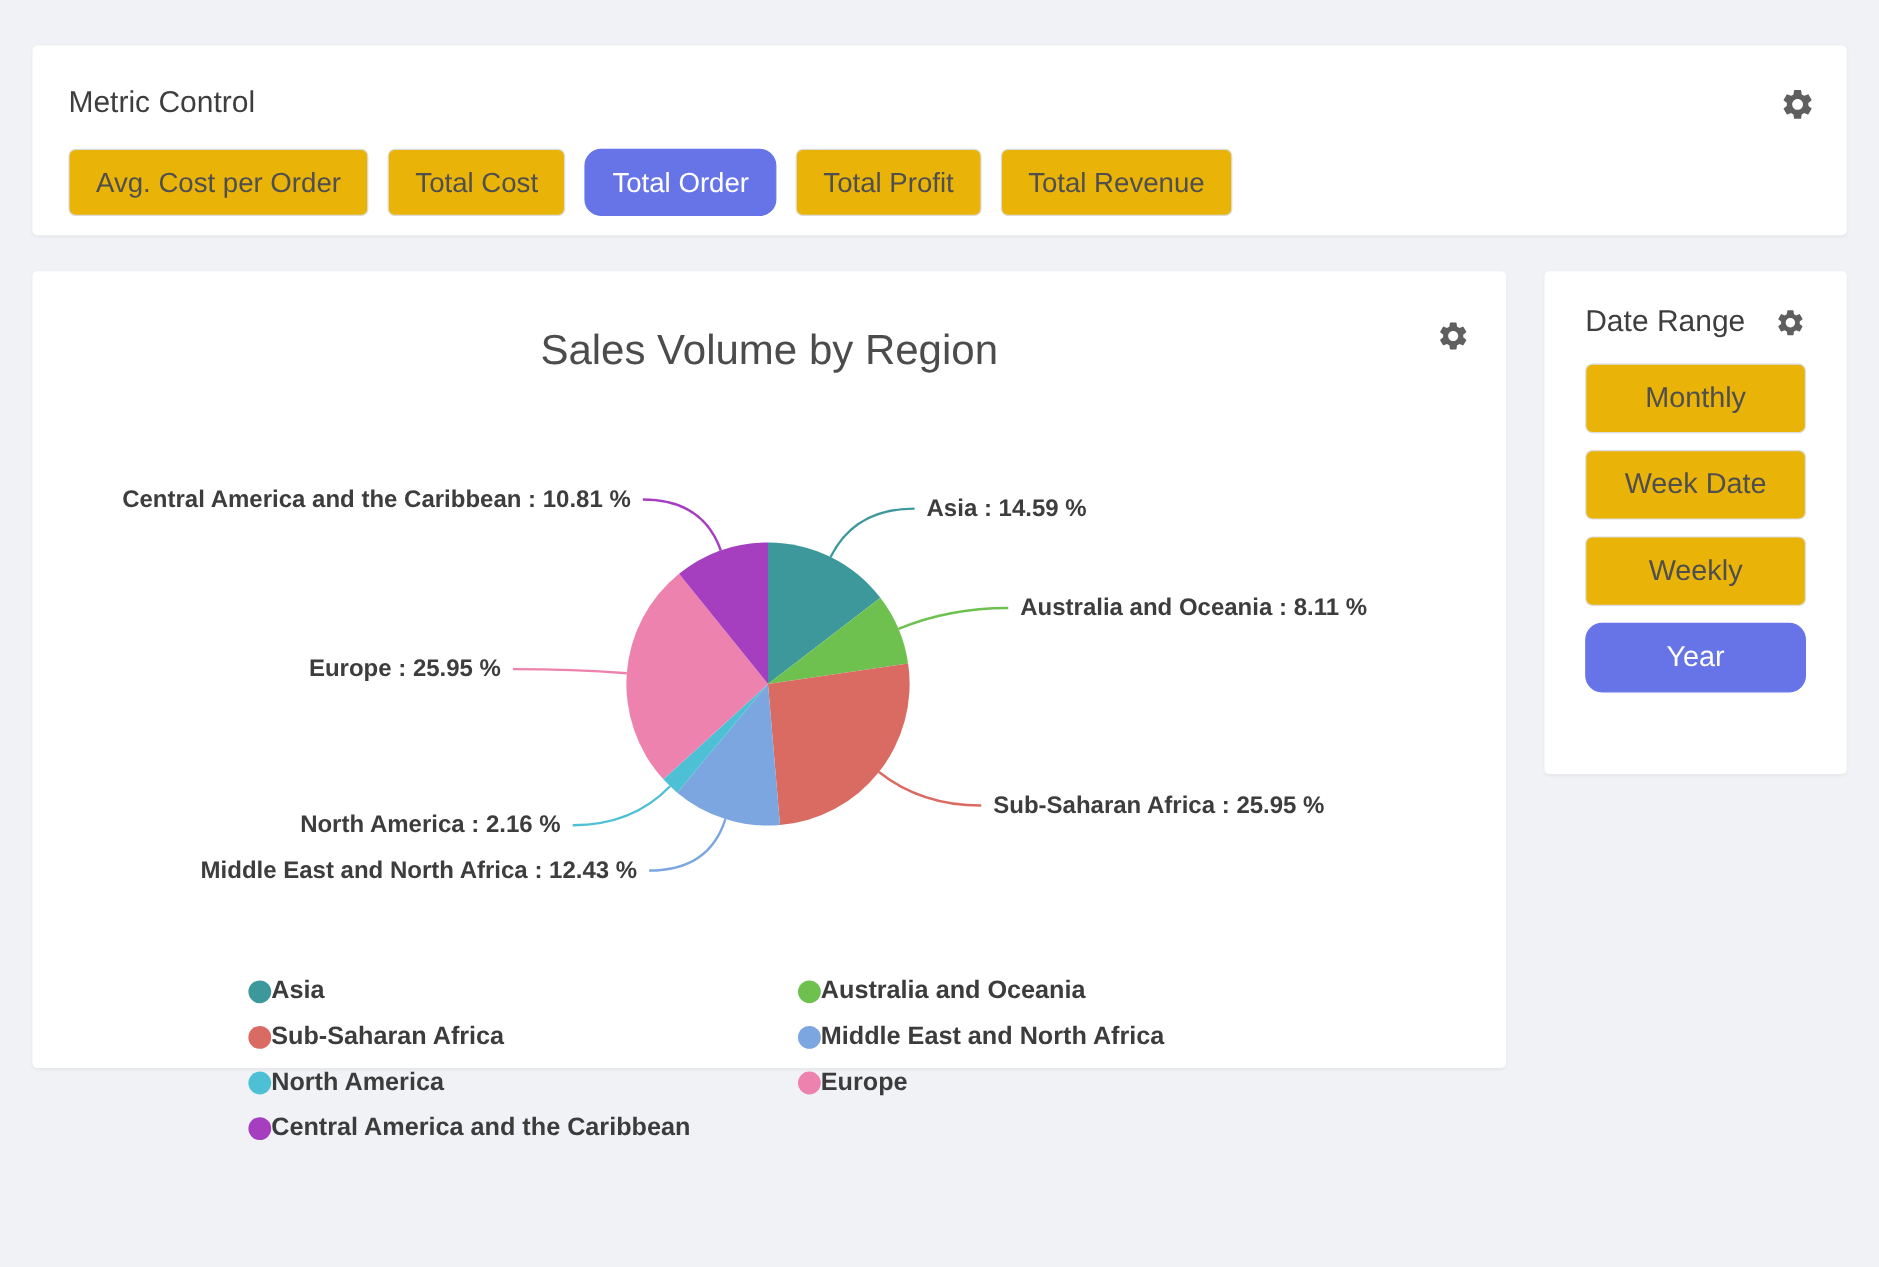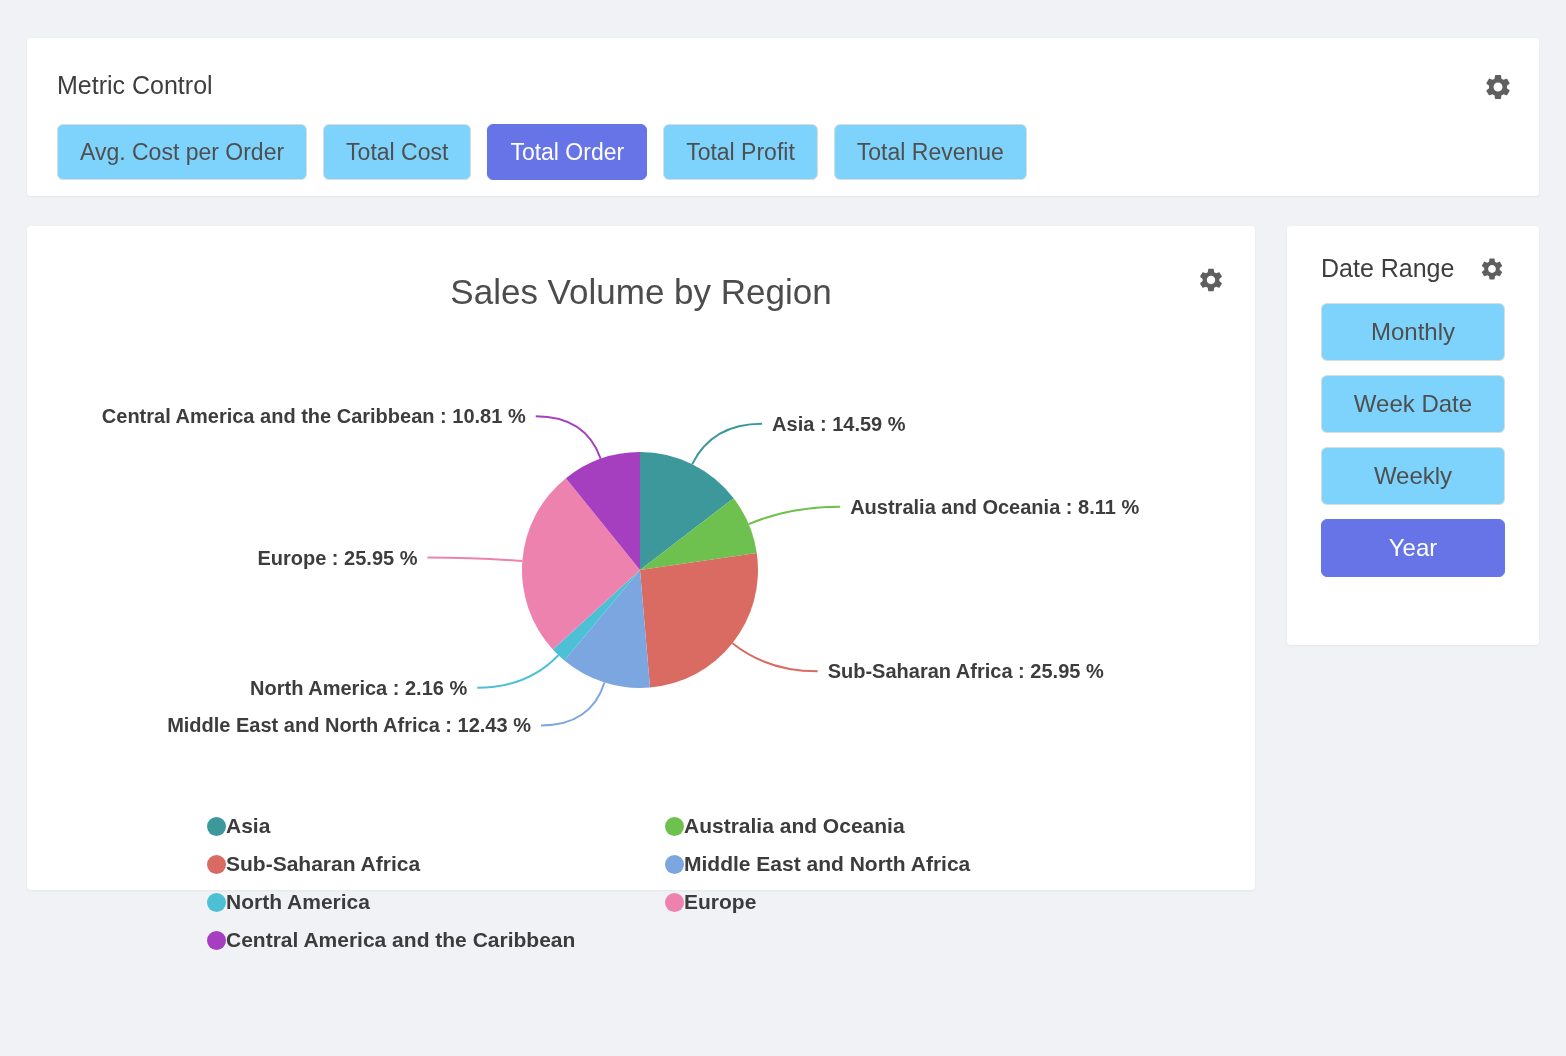--- a/index.html
+++ b/index.html
@@ -36,36 +36,37 @@
   #metric-gear { right: 26px; top: 34px; }
   #chart-gear { right: 30px; top: 40px; }
   .metric-buttons {
     display: flex;
     gap: 16px;
     margin-top: 24px;
   }
   .btn {
     border: 1px solid #dcdcdc;
     border-radius: 6px;
-    background: #7dd3fc;
+    background: #eab308;
     color: #4f4f4f;
     font-size: 23px;
     font-family: inherit;
     padding: 0 22px;
     height: 56px;
     display: flex;
     align-items: center;
     justify-content: center;
     cursor: pointer;
     white-space: nowrap;
   }
   .btn.selected {
     background: #6674e8;
     border-color: #6674e8;
     color: #ffffff;
+    border-radius: 14px;
   }
   #chart-card {
     left: 27px; top: 226px;
     width: 1228px; height: 664px;
   }
   .chart-title {
     text-align: center;
     font-size: 35px;
     color: #4c4c4c;
     margin-top: 46px;

